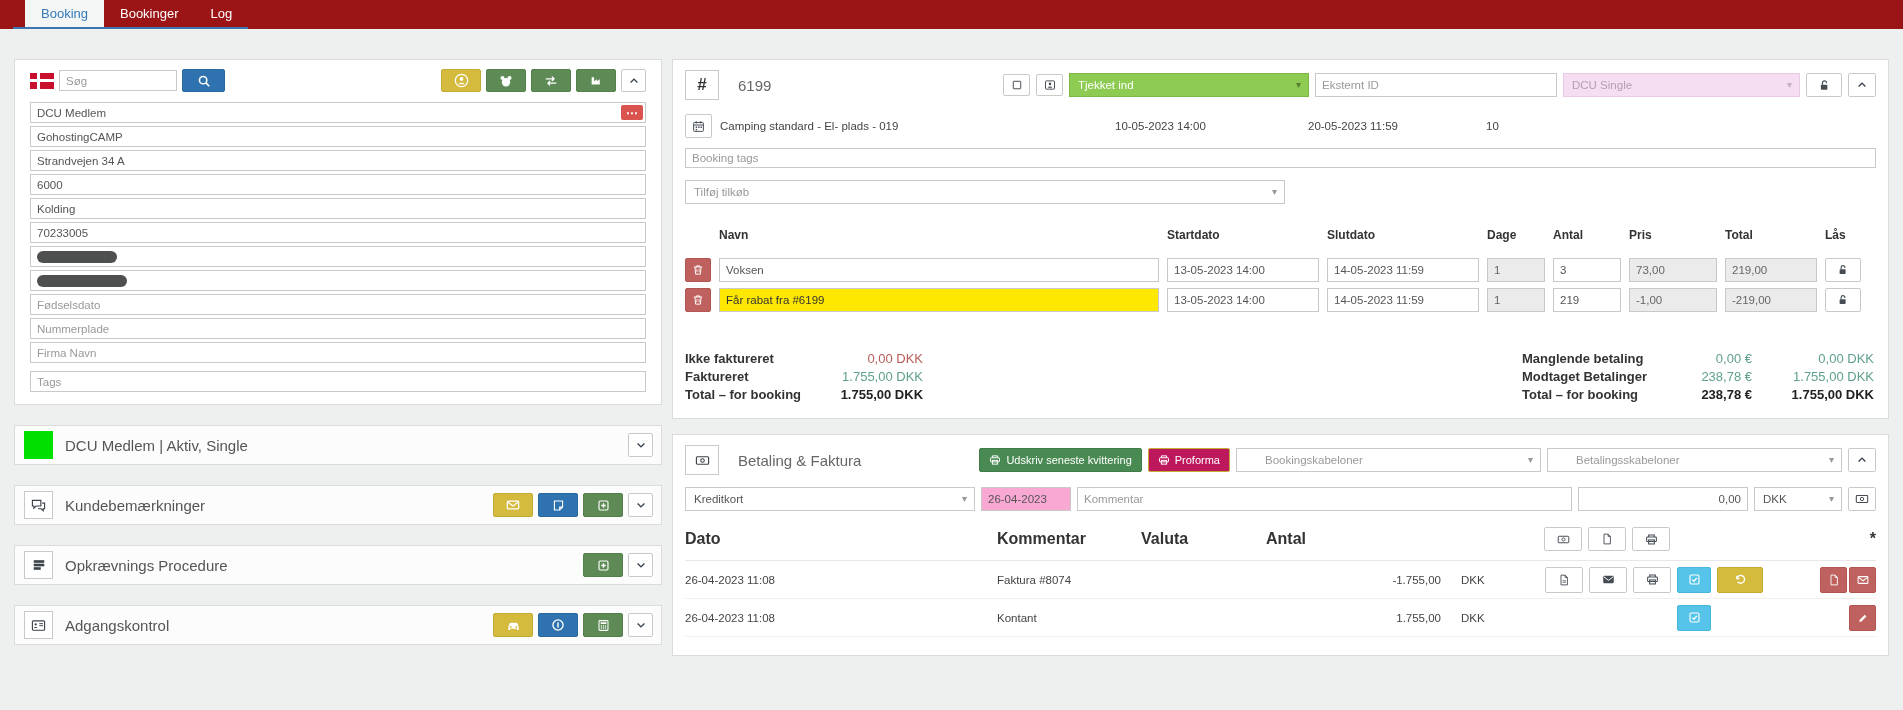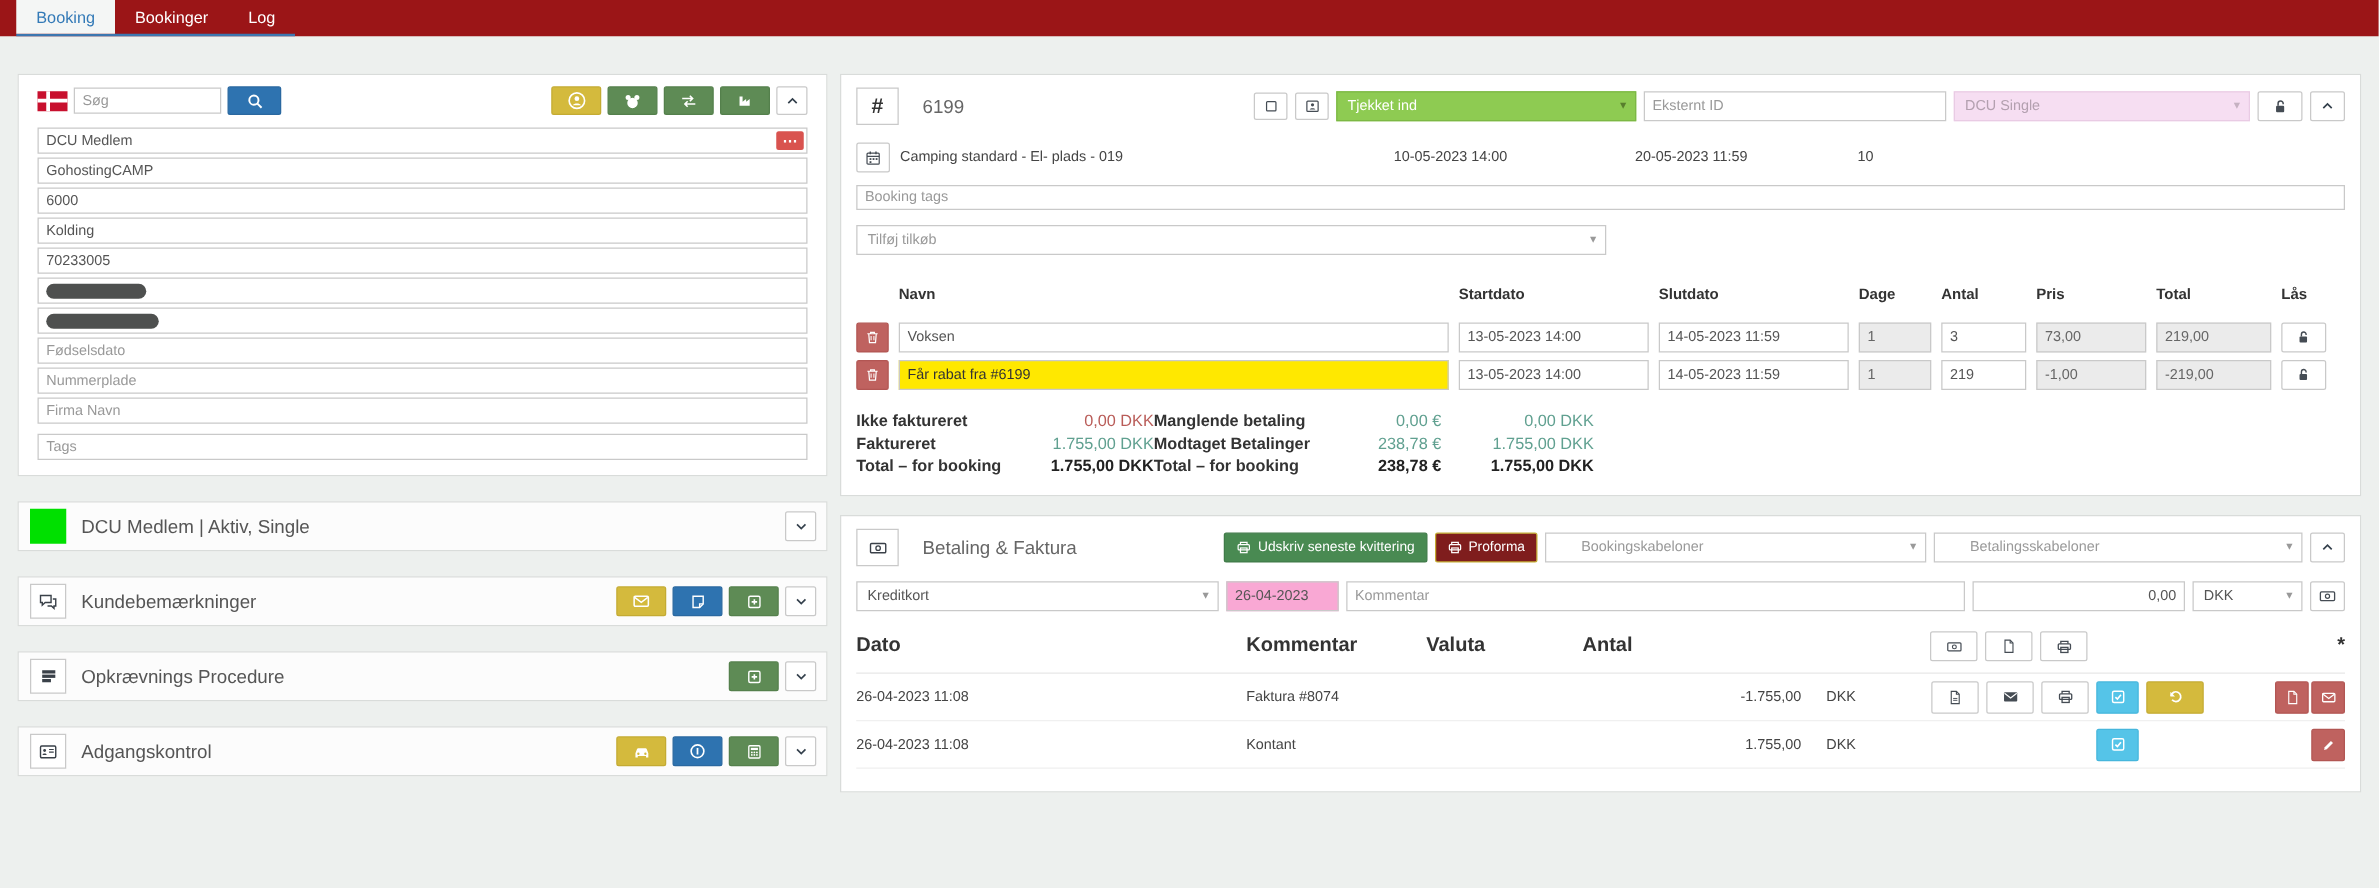--- a/index.html
+++ b/index.html
@@ -6,21 +6,21 @@
   html,body { width:1903px; height:710px; }
   body {
     background:#edf0ee;
     font-family:"Liberation Sans","DejaVu Sans",sans-serif;
     font-size:12px; color:#444; overflow:hidden;
   }
   
   .topbar { height:29px; background:#9b1517; padding-left:13px; display:flex; }
   .tabs { display:flex; border-bottom:2px solid #3c76af; }
   .tab { padding:0 16px; display:flex; align-items:center; font-size:13px; color:#fff; cursor:pointer; }
-  .tab.active { background:#f4f6f5; color:#337ab7; }
+  .tab.active { background:#f4f6f5; color:#337ab7;margin-left:12px; }
   
   .content { display:flex; gap:10px; padding:30px 14px 0; align-items:flex-start; }
   .col-left { width:648px; flex:none; display:flex; flex-direction:column; }
   .col-right { flex:1; display:flex; flex-direction:column; }
   .panel { background:#fff; border:1px solid #d9dcda; }
   
   .btn { display:inline-flex; align-items:center; justify-content:center; gap:5px;
          border:1px solid transparent; background:#fff; cursor:pointer; font:inherit;
          padding:0; flex:none; border-radius:2px; }
   .btn-yellow { background:#d4ba3d; border-color:#c4ab33; color:#fff; }
@@ -91,33 +91,33 @@
   .tags-inp { height:20px; margin-top:10px; }
   .addon-sel { width:600px; margin-top:12px; }
   .items-head,.item-row { display:grid; grid-template-columns:26px 440px 152px 152px 58px 68px 88px 92px 36px;
                           gap:8px; align-items:center; }
   .items-head { margin-top:18px; padding:6px 0 10px; font-weight:bold; font-size:12px; color:#333; }
   .item-row { margin-top:6px; }
   .item-row .inp { height:24px; }
   .trash-btn { width:26px; height:24px; }
   .lock-btn { width:36px; height:24px; }
   
-  .summary { display:flex; margin-top:17px; font-size:13px; padding-right:2px; }
+  .summary { display:flex; justify-content:space-between; margin-top:39px; font-size:13px; padding-right:2px; }
   .sumtbl { display:grid; row-gap:3px; align-content:start; }
   .sum-left  { grid-template-columns:auto 112px; }
   .sum-right { grid-template-columns:auto 95px 122px; }
   .sum-label { font-weight:bold; color:#333; padding-right:10px; white-space:nowrap; }
   .sum-val { text-align:right; white-space:nowrap; }
   .val-red  { color:#b95c58; }
   .val-teal { color:#60a090; }
   .val-bold { font-weight:bold; color:#222; }
   
   .paypanel { margin-top:15px; padding:10px 12px 18px; }
   .btn-print    { height:24px; padding:0 9px; font-size:11px; background:#498a52; border-color:#407b49; color:#fff; }
-  .btn-proforma { height:24px; padding:0 9px; font-size:11px; background:#7f1d1d; border-color:#c4ab33; color:#fff; }
+  .btn-proforma { height:24px; padding:0 9px; font-size:11px; background:#be185d; border-color:#c4ab33; color:#fff; }
   .sel-tpl { width:305px; color:#999;padding-left:28px; }
   .pay-inrow { display:flex; gap:6px; margin-top:12px; align-items:center; }
   .sel-method { width:290px; }
   .inp-paydate { width:90px; height:24px; background:#f9a8d4; color:#555; flex:none; }
   .inp-comment { flex:1; height:24px; width:auto; }
   .inp-amount { width:170px; height:24px; text-align:right; flex:none; }
   .sel-cur { width:88px; }
   .btn-money { width:28px; height:24px; }
   .pay-thead { display:flex; align-items:center; margin-top:16px; padding-bottom:9px;
                border-bottom:1px solid #e7e7e7; font-weight:bold; font-size:16px; color:#333; }
@@ -195,20 +195,21 @@
         </button>
       </div>
       <div class="form-grid">
         <div class="fwrap">
           <input class="inp" value="DCU Medlem" style="">
           <button class="ellipsis-btn">
             <span>⋯</span>
           </button>
         </div>
         <div class="fwrap"><input class="inp" value="GohostingCAMP" style=""></div>
+        <div class="fwrap"><input class="inp" value="Strandvejen 34 A" style=""></div>
         <div class="fwrap"><input class="inp" value="6000" style=""></div>
         <div class="fwrap"><input class="inp" value="Kolding" style=""></div>
         <div class="fwrap"><input class="inp" value="70233005" style=""></div>
         <div class="inp redact">
             <i style="width:80px;"></i>
           </div>
         <div class="inp redact">
             <i style="width:90px;"></i>
           </div>
         <div class="fwrap"><input class="inp" placeholder="Fødselsdato" style=""></div>

